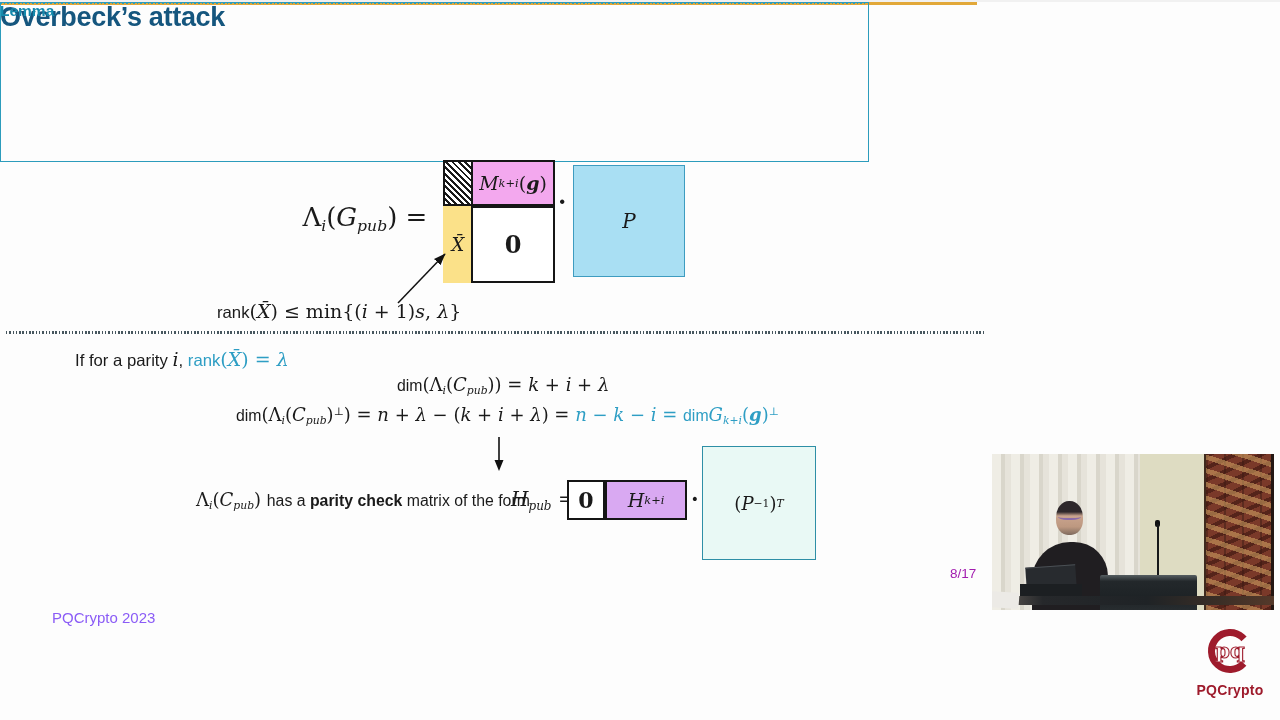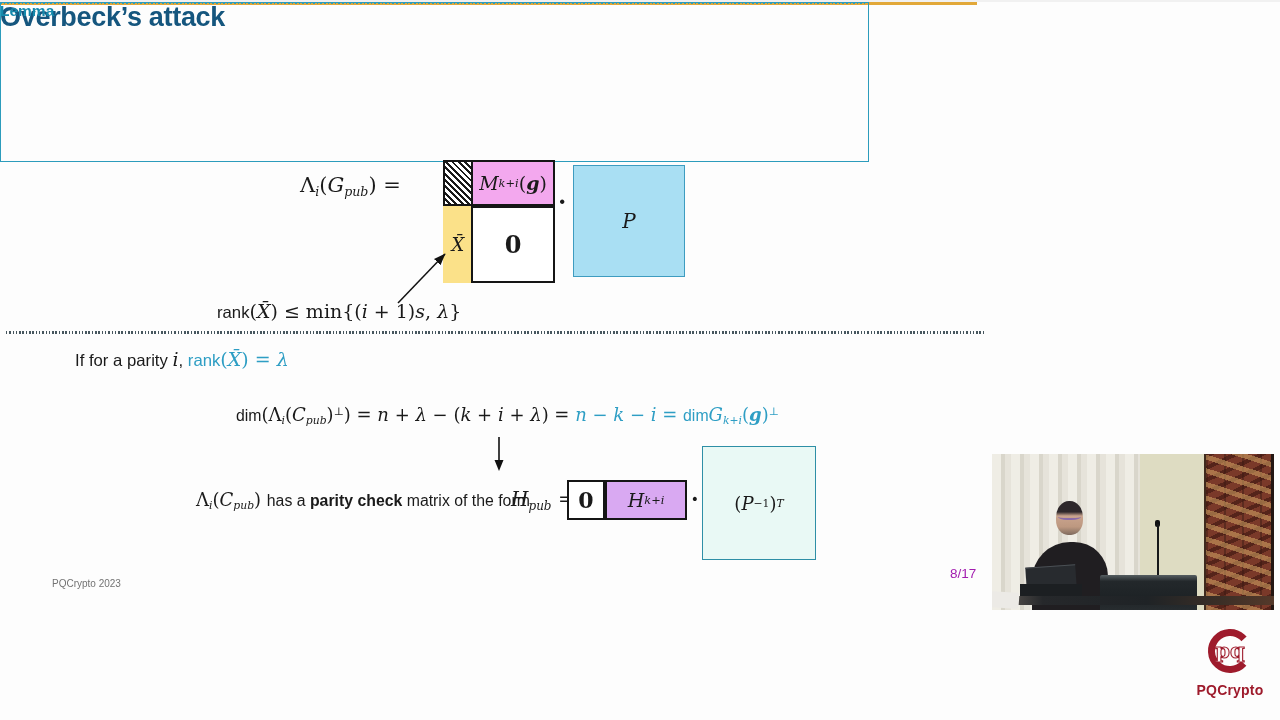--- a/index.html
+++ b/index.html
@@ -21,21 +21,21 @@
   .f{font-family:"DejaVu Serif",serif;white-space:nowrap;}
   .f span{white-space:pre;}
   .f .sans{font-family:Liberation Sans, sans-serif;font-size:.88em;}
   .f .it{font-style:italic;}
   .f .b{font-weight:bold;}
   .f .scr{font-style:italic;}
   .f .sub{font-size:.6em;vertical-align:-.32em;}
   .f .sup{font-size:.6em;vertical-align:.55em;}
   .f .teal{color:var(--accent_teal,#2E9EC4);}
 
-  .eq-lhs{left:300px;top:171px;width:138px;text-align:left;font-size:21px;}
+  .eq-lhs{left:300px;top:200px;width:138px;text-align:center;font-size:26px;}
   .blk{position:absolute;box-sizing:border-box;display:flex;align-items:center;justify-content:center;}
   .hatched{left:443px;top:158px;width:30px;height:46px;border:2px solid #151515;
     background:repeating-linear-gradient(45deg,#fff 0 2.5px,#1a1a1a 2.5px 4.5px);}
   .pink{left:471px;top:158px;width:84px;height:46px;border:2.5px solid #151515;
     background:var(--pink_block,#F3A8EE);font-size:19px;}
   .yellow{left:443px;top:204px;width:30px;height:77px;background:var(--yellow_block,#FBE189);font-size:18px;}
   .zero1{left:471px;top:204px;width:84px;height:77px;border:2.5px solid #151515;background:#fff;font-size:24px;}
   .dot1{left:558px;top:185px;font-size:24px;font-weight:bold;}
   .pblock{left:573px;top:163px;width:112px;height:112px;border:1.5px solid #3E9CC0;
     background:var(--blue_block,#A9DFF3);font-size:20px;}
@@ -51,21 +51,21 @@
   .darr{left:492px;top:434px;}
   .parity{left:196px;top:487px;font-size:18px;}
   .hpub{left:511px;top:485px;font-size:20px;}
   .zero2{left:567px;top:478px;width:38px;height:40px;border:2.5px solid #151515;background:#fff;font-size:22px;}
   .hki{left:605px;top:478px;width:82px;height:40px;border:2.5px solid #151515;
     background:var(--purple_block,#D9A9F2);font-size:19px;}
   .dot2{left:691px;top:484px;font-size:22px;font-weight:bold;}
   .mint{left:702px;top:444px;width:114px;height:114px;border:1.6px solid #2E8FA6;
     background:var(--mint_block,#E9F9F5);font-size:18px;}
 
-  .footer{left:52px;top:576px;font-size:10px;color:#737373;}
+  .footer{left:52px;top:607px;font-size:15px;color:#8b5cf6;}
   .pageno{left:950px;top:564px;font-size:13.5px;color:#a21caf;}
 
   
   .video{left:992px;top:452px;width:282px;height:156px;overflow:hidden;background:#DEDCC2;}
   .video .abs{position:absolute;}
   .v-column{left:0;top:0;width:148px;height:156px;
     background:repeating-linear-gradient(90deg,#EFEDE5 0 9px,#D9D6CB 9px 13px,#E6E3DA 13px 19px);}
   .v-wall{left:148px;top:0;width:64px;height:156px;background:#DEDCC2;}
   .v-curtain{left:212px;top:0;width:70px;height:156px;background-color:#7A3929;
     border-left:2px solid #3F2A1E;border-right:3px solid #241612;box-sizing:border-box;
@@ -129,20 +129,21 @@
           <path d="M0,0 L8,3 L0,6 Z" fill="#111"></path>
         </marker>
       </defs>
     <line x1="14" y1="58" x2="61" y2="9" stroke="#111" stroke-width="1.5" marker-end="url(#ah)"></line>
   </svg>
   <div class="abs f rank"><span class="sans">rank</span><span class="rm">(</span><span class="it">X̄</span><span class="rm">) ≤ min{(</span><span class="it">i</span><span class="rm"> + 1)</span><span class="it">s</span><span class="rm">, </span><span class="it">λ</span><span class="rm">}</span></div>
 
   <div class="abs divider"></div>
 
   <div class="abs f ifline"><span class="sans">If for a parity </span><span class="it">i</span><span class="sans">, </span><span class="sans teal">rank</span><span class="rm teal">(</span><span class="it teal">X̄</span><span class="rm teal">) = </span><span class="it teal">λ</span></div>
+  <div class="abs f dim1"><span class="sans">dim</span><span class="rm">(Λ</span><span class="it sub">i</span><span class="rm">(</span><span class="scr">C</span><span class="it sub">pub</span><span class="rm">)) = </span><span class="it">k</span><span class="rm"> + </span><span class="it">i</span><span class="rm"> + </span><span class="it">λ</span></div>
   <div class="abs f dim2"><span class="sans">dim</span><span class="rm">(Λ</span><span class="it sub">i</span><span class="rm">(</span><span class="scr">C</span><span class="it sub">pub</span><span class="rm">)</span><span class="rm sup">⊥</span><span class="rm">) = </span><span class="it">n</span><span class="rm"> + </span><span class="it">λ</span><span class="rm"> − (</span><span class="it">k</span><span class="rm"> + </span><span class="it">i</span><span class="rm"> + </span><span class="it">λ</span><span class="rm">) = </span><span class="it teal">n</span><span class="rm teal"> − </span><span class="it teal">k</span><span class="rm teal"> − </span><span class="it teal">i</span><span class="rm teal"> = </span><span class="sans teal">dim</span><span class="scr teal">G</span><span class="it sub teal">k+i</span><span class="rm teal">(</span><span class="it b teal">g</span><span class="rm teal">)</span><span class="rm sup teal">⊥</span></div>
 
   <svg class="abs darr" width="14" height="36" viewBox="0 0 14 36">
     <line x1="7" y1="1" x2="7" y2="26" stroke="#111" stroke-width="1.6"></line>
     <polygon points="2.5,24 11.5,24 7,35" fill="#111"></polygon>
   </svg>
 
   <div class="abs f parity"><span class="rm">Λ</span><span class="it sub">i</span><span class="rm">(</span><span class="scr">C</span><span class="it sub">pub</span><span class="rm">) </span><span class="sans">has a </span><span class="sans b">parity check</span><span class="sans"> matrix of the form</span></div>
   <div class="abs f hpub"><span class="it">H</span><span class="it sub">pub</span><span class="rm"> = </span></div>
   <div class="blk zero2 f">

